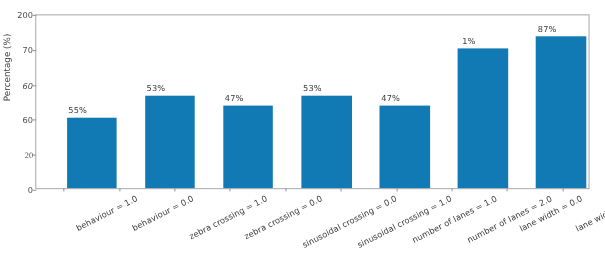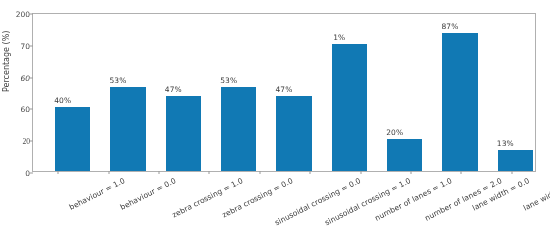--- a/index.html
+++ b/index.html
@@ -124,21 +124,21 @@
 <body>
 
 <div id="figure">
 
   <div id="ylabel">Percentage (%)</div>
 
   <div id="plot-area">
     <div class="bars-layer" id="bars-layer">
         <div class="bar-slot">
           <div class="bar" style="height: 63.6px; background: rgb(17, 121, 180);"></div>
-          <div class="bar-value" style="bottom: 65.6px;">40%</div>
+          <div class="bar-value" style="bottom: 65.6px;">55%</div>
         </div>
         <div class="bar-slot">
           <div class="bar" style="height: 84.27px; background: rgb(17, 121, 180);"></div>
           <div class="bar-value" style="bottom: 86.27px;">53%</div>
         </div>
         <div class="bar-slot">
           <div class="bar" style="height: 74.73px; background: rgb(17, 121, 180);"></div>
           <div class="bar-value" style="bottom: 76.73px;">47%</div>
         </div>
         <div class="bar-slot">
@@ -147,30 +147,22 @@
         </div>
         <div class="bar-slot">
           <div class="bar" style="height: 74.73px; background: rgb(17, 121, 180);"></div>
           <div class="bar-value" style="bottom: 76.73px;">47%</div>
         </div>
         <div class="bar-slot">
           <div class="bar" style="height: 127.2px; background: rgb(17, 121, 180);"></div>
           <div class="bar-value" style="bottom: 129.2px;">1%</div>
         </div>
         <div class="bar-slot">
-          <div class="bar" style="height: 31.8px; background: rgb(17, 121, 180);"></div>
-          <div class="bar-value" style="bottom: 33.8px;">20%</div>
-        </div>
-        <div class="bar-slot">
           <div class="bar" style="height: 138.33px; background: rgb(17, 121, 180);"></div>
           <div class="bar-value" style="bottom: 140.33px;">87%</div>
-        </div>
-        <div class="bar-slot">
-          <div class="bar" style="height: 20.67px; background: rgb(17, 121, 180);"></div>
-          <div class="bar-value" style="bottom: 22.67px;">13%</div>
         </div>
       </div>
   <div class="ytick" style="top: 159px;">0</div>
       <div class="ytick-mark" style="top: 159px;"></div>
       <div class="ytick" style="top: 127.2px; font-family: Liberation Serif, serif;">20</div>
       <div class="ytick-mark" style="top: 127.2px;"></div>
       <div class="ytick" style="top: 95.4px;">60</div>
       <div class="ytick-mark" style="top: 95.4px;"></div>
       <div class="ytick" style="top: 63.6px; font-style: italic;">60</div>
       <div class="ytick-mark" style="top: 63.6px;"></div>

